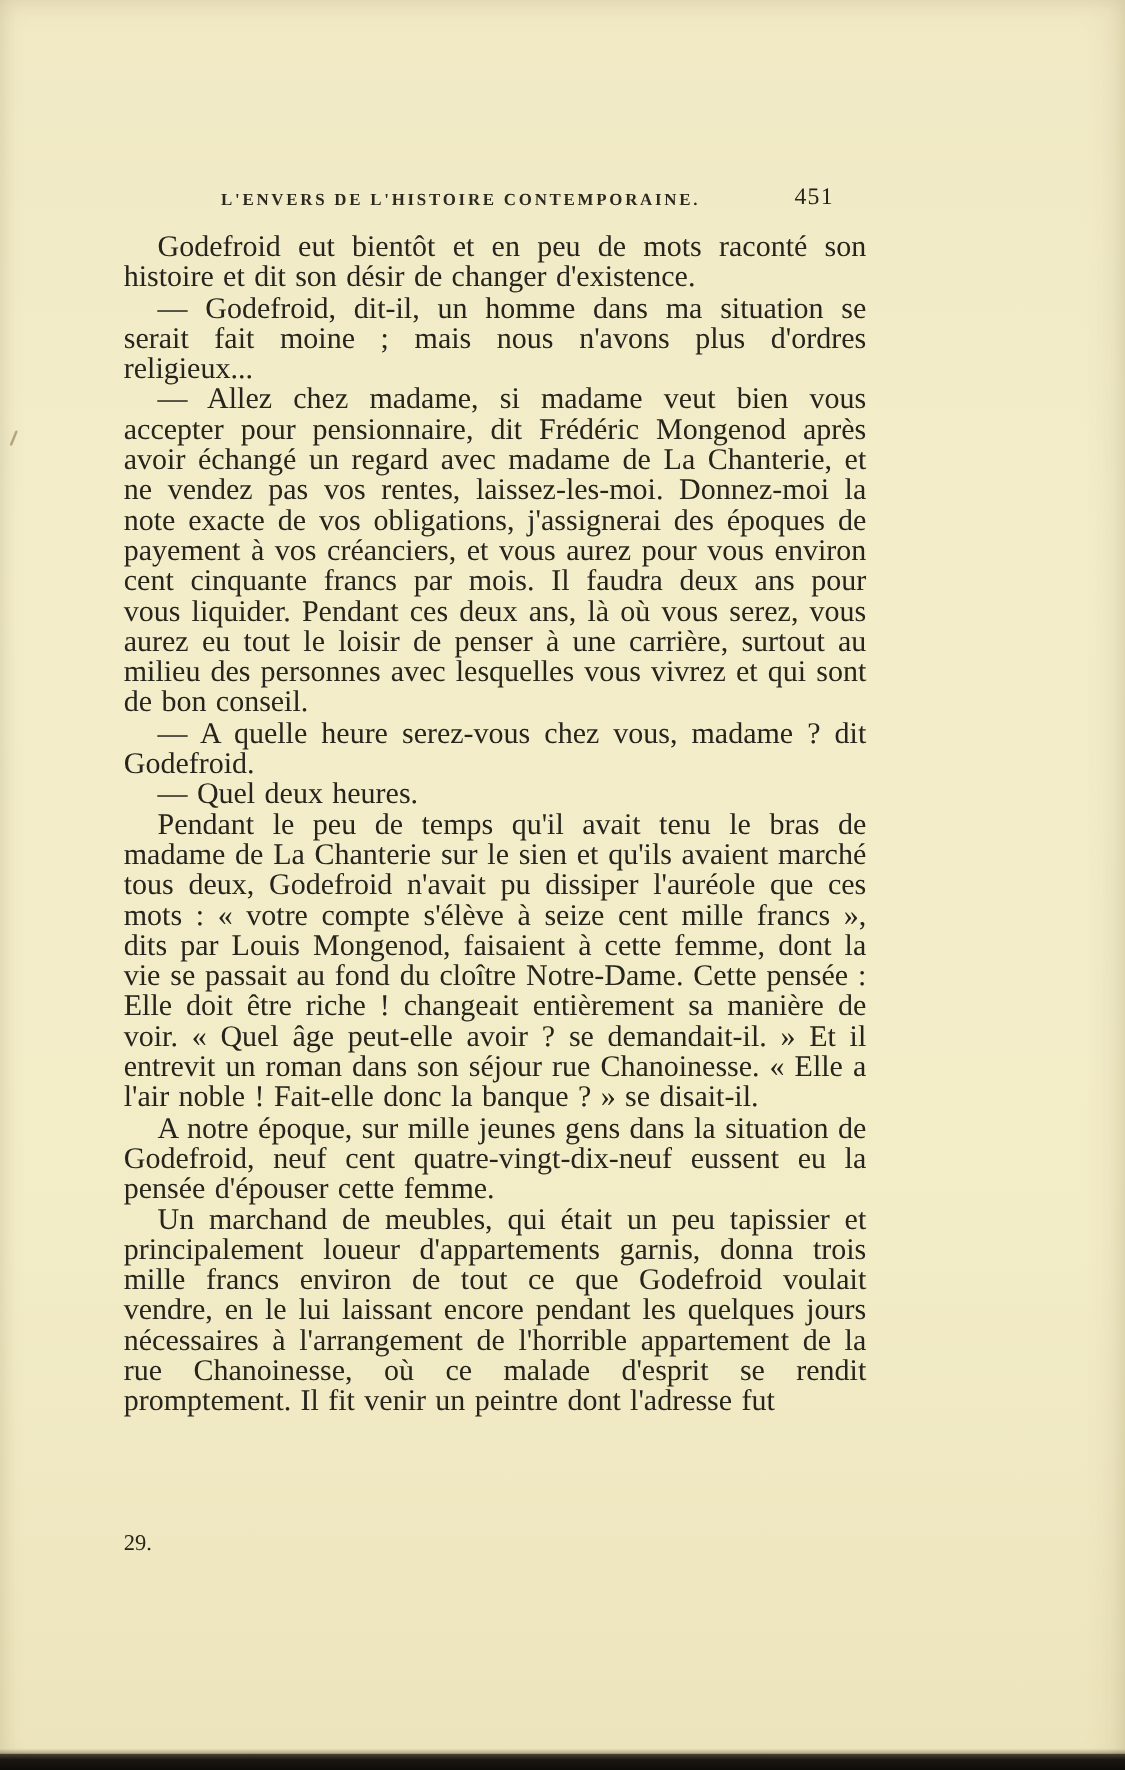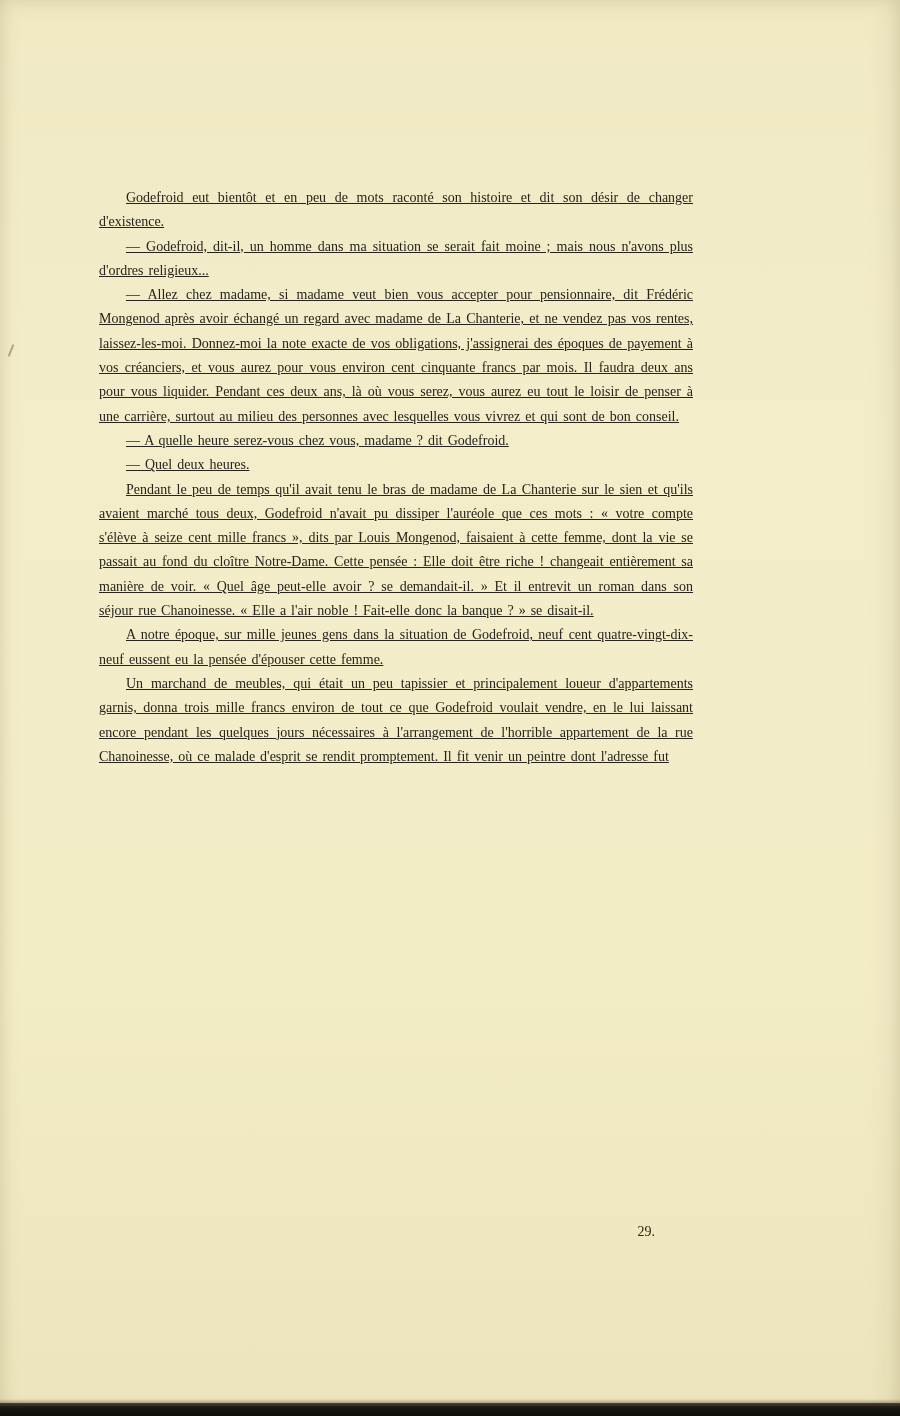--- a/index.html
+++ b/index.html
@@ -46,40 +46,38 @@
     top: -5px;
     font-size: 19px;
     letter-spacing: 1px;
     color: #26241c;
   }
   .text-block {
     position: absolute;
     top: 186px;
     left: 99px;
     width: 594px;
-    font-size: 14px;
+    font-size: 24px;
     line-height: 24.3px;
     text-align: justify;
     word-spacing: 1.5px;
     color: #26241c;
-    text-decoration: underline;
   }
   .text-block p {
     margin: 0;
     text-indent: 27px;
   }
   .signature-mark {
     position: absolute;
     top: 1224px;
     left: 99px;
     width: 594px;
-    text-align: right;
     padding-right: 0;
     box-sizing: border-box;
-    font-size: 14px;
+    font-size: 18px;
   }
   .signature-mark span {
     display: inline-block;
     margin-right: 38px;
   }
   .pen-mark {
     position: absolute;
     left: 10px;
     top: 344px;
     width: 2px;
@@ -105,20 +103,24 @@
     width: 100%;
     height: 4px;
     background: linear-gradient(180deg, rgba(60,50,30,0) 0%, rgba(60,50,30,0.35) 100%);
   }
 </style>
 </head>
 <body>
 
 <div class="page">
 
+  <header class="running-head">
+    <span class="running-title">L'ENVERS DE L'HISTOIRE CONTEMPORAINE.</span>
+    <span class="page-number">451</span>
+  </header>
 
   <main class="text-block">
     <p>Godefroid eut bientôt et en peu de mots raconté son histoire et dit son désir de changer d'existence.</p>
     <p>— Godefroid, dit-il, un homme dans ma situation se serait fait moine ; mais nous n'avons plus d'ordres religieux...</p>
     <p>— Allez chez madame, si madame veut bien vous accepter pour pensionnaire, dit Frédéric Mongenod après avoir échangé un regard avec madame de La Chanterie, et ne vendez pas vos rentes, laissez-les-moi. Donnez-moi la note exacte de vos obligations, j'assignerai des époques de payement à vos créanciers, et vous aurez pour vous environ cent cinquante francs par mois. Il faudra deux ans pour vous liquider. Pendant ces deux ans, là où vous serez, vous aurez eu tout le loisir de penser à une carrière, surtout au milieu des personnes avec lesquelles vous vivrez et qui sont de bon conseil.</p>
     <p>— A quelle heure serez-vous chez vous, madame ? dit Godefroid.</p>
     <p>— Quel deux heures.</p>
     <p>Pendant le peu de temps qu'il avait tenu le bras de madame de La Chanterie sur le sien et qu'ils avaient marché tous deux, Godefroid n'avait pu dissiper l'auréole que ces mots : « votre compte s'élève à seize cent mille francs », dits par Louis Mongenod, faisaient à cette femme, dont la vie se passait au fond du cloître Notre-Dame. Cette pensée : Elle doit être riche ! changeait entièrement sa manière de voir. « Quel âge peut-elle avoir ? se demandait-il. » Et il entrevit un roman dans son séjour rue Chanoinesse. « Elle a l'air noble ! Fait-elle donc la banque ? » se disait-il.</p>
     <p>A notre époque, sur mille jeunes gens dans la situation de Godefroid, neuf cent quatre-vingt-dix-neuf eussent eu la pensée d'épouser cette femme.</p>
     <p>Un marchand de meubles, qui était un peu tapissier et principalement loueur d'appartements garnis, donna trois mille francs environ de tout ce que Godefroid voulait vendre, en le lui laissant encore pendant les quelques jours nécessaires à l'arrangement de l'horrible appartement de la rue Chanoinesse, où ce malade d'esprit se rendit promptement. Il fit venir un peintre dont l'adresse fut</p>

